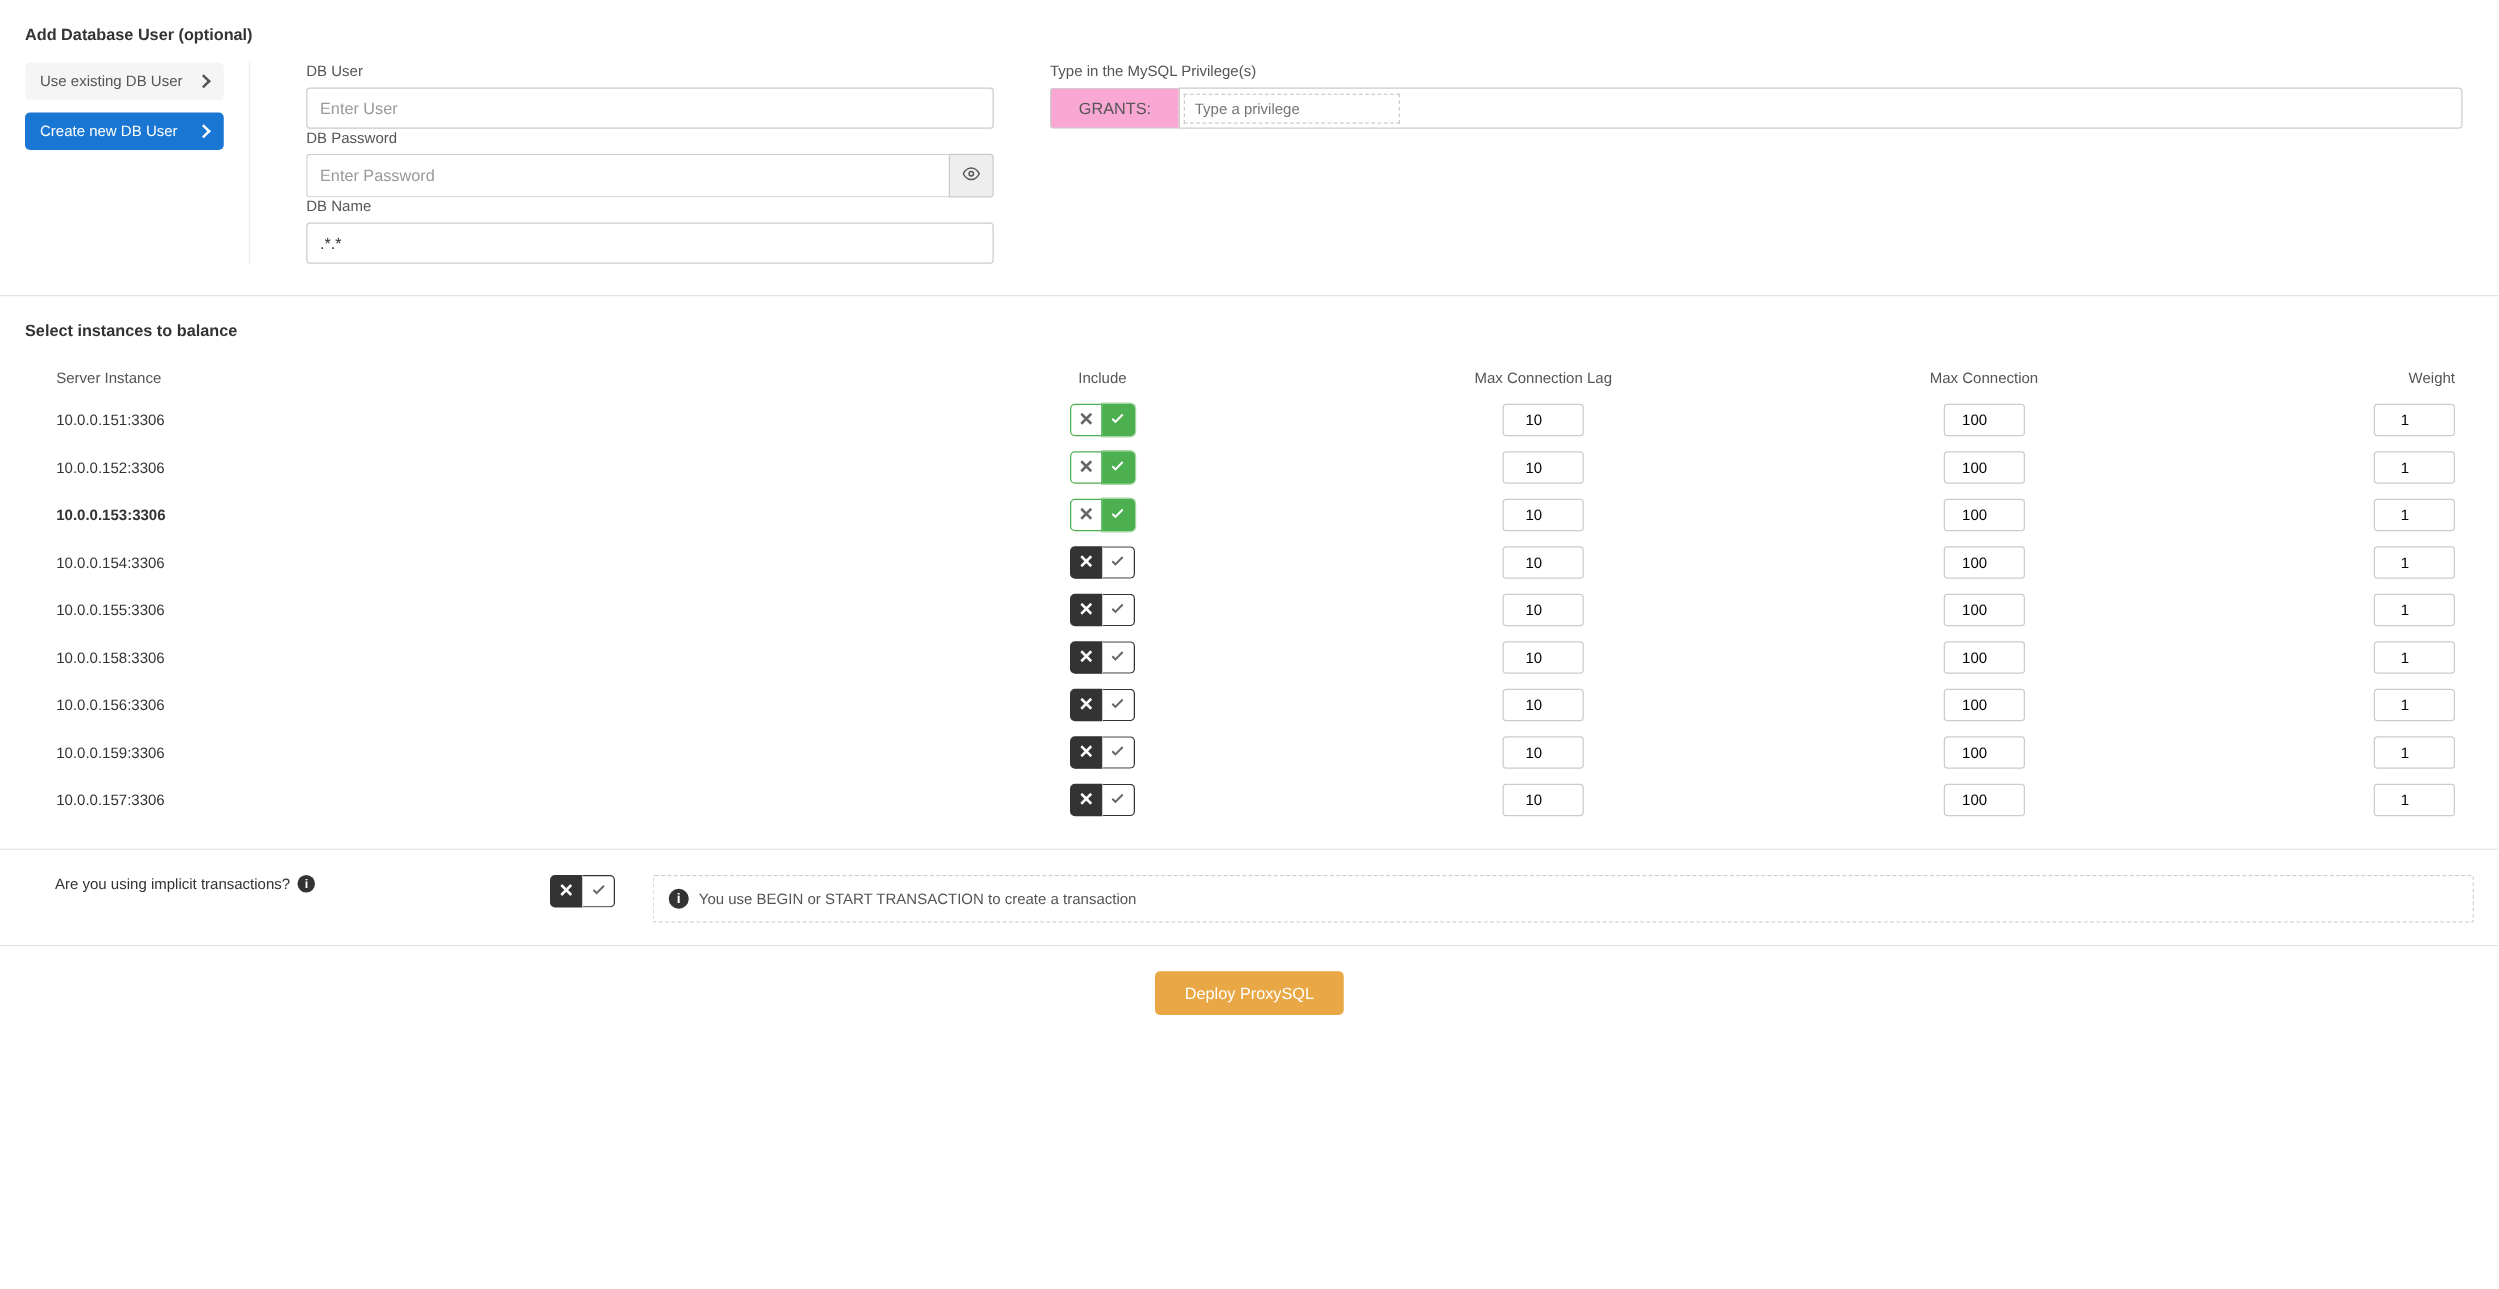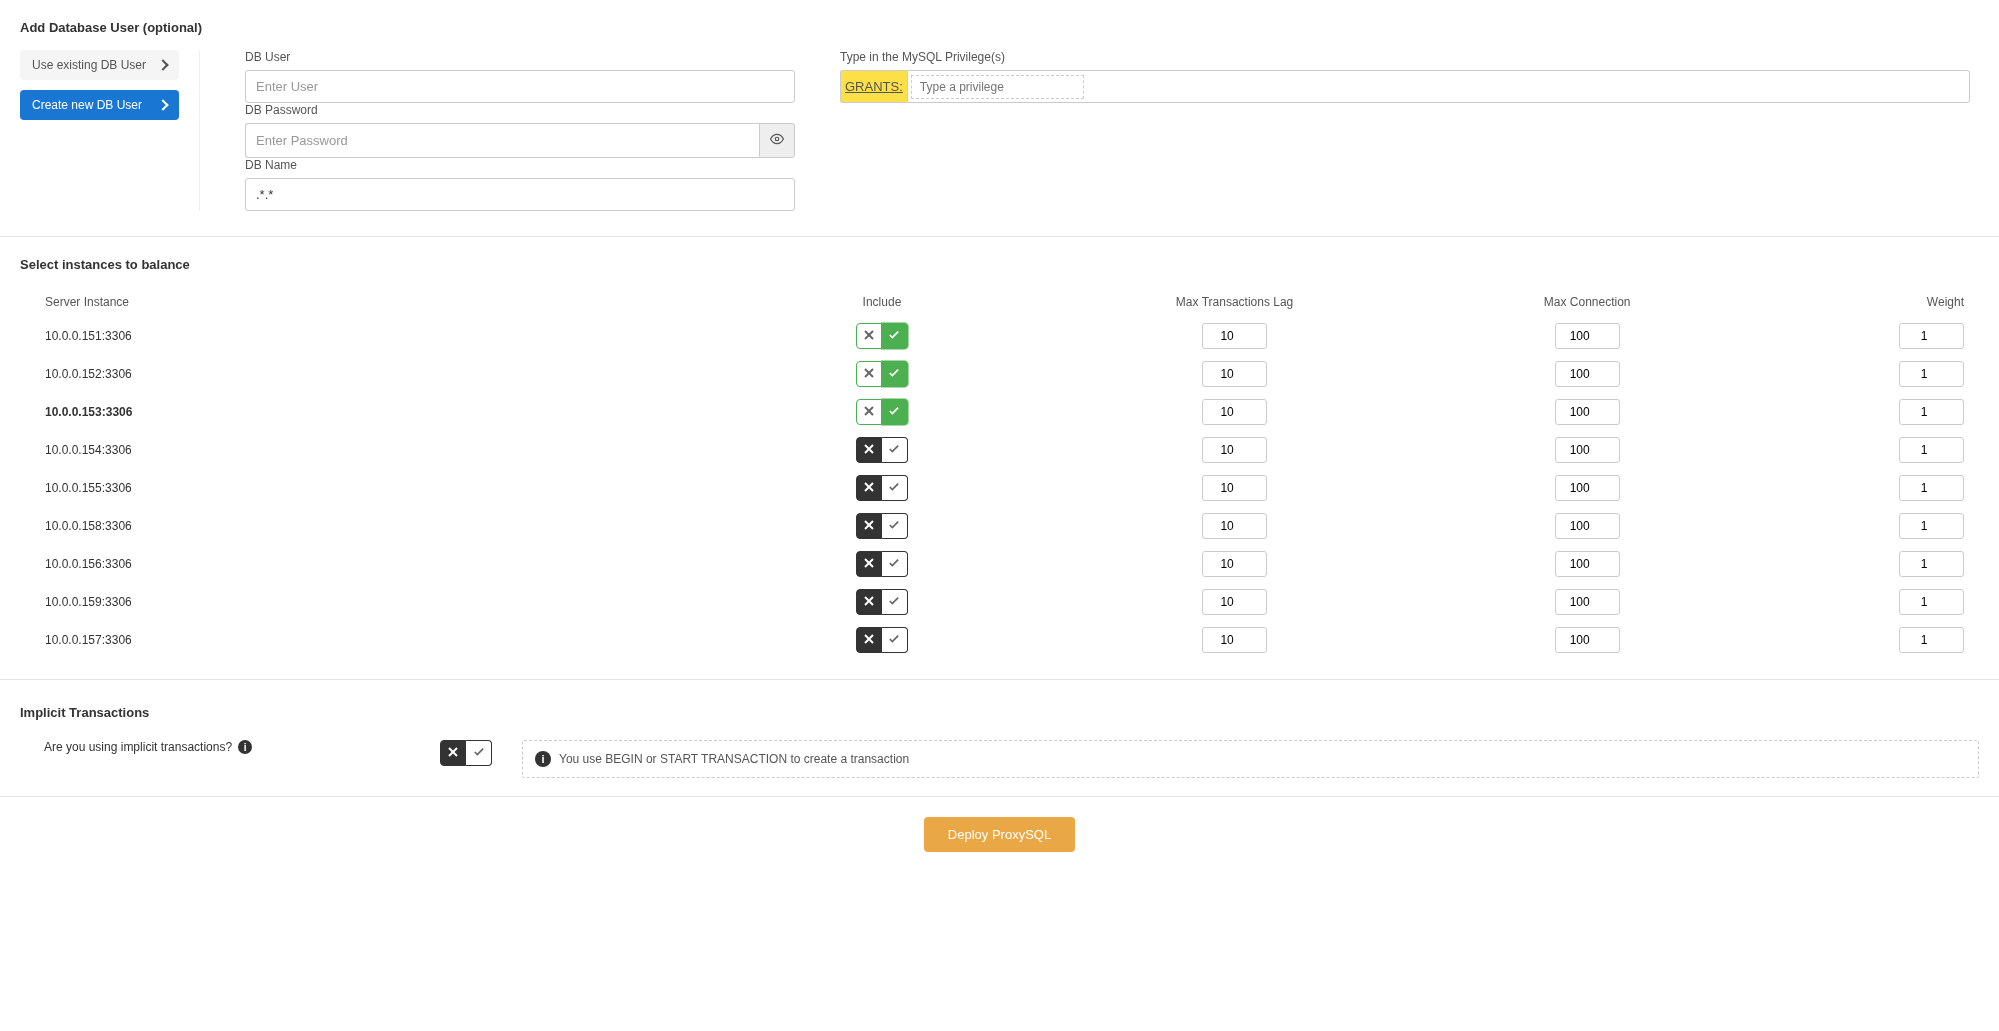--- a/index.html
+++ b/index.html
@@ -21,21 +21,21 @@
 .form-label { font-size: 12px; color: #555; display: block; margin-bottom: 6px; }
 .form-input { width: 100%; padding: 8px 10px; border: 1px solid #ccc; border-radius: 3px; font-size: 13px; color: #333; }
 .form-input::placeholder { color: #999; }
 
 .input-group { display: flex; }
 .input-group .form-input { flex: 1; border-top-right-radius: 0; border-bottom-right-radius: 0; border-right: none; }
 .input-addon { padding: 8px 10px; background: #eee; border: 1px solid #ccc; border-top-right-radius: 3px; border-bottom-right-radius: 3px; display: flex; align-items: center; cursor: pointer; }
 .eye-icon svg { width: 14px; height: 14px; }
 
 .grants-row { display: flex; }
-.grants-label { background: #fde047; border: 1px solid #ccc; border-right: none; padding: 8px 4px; font-size: 13px; color: #555; border-radius: 3px 0 0 3px; display: flex; align-items: center; text-decoration: underline; }
+.grants-label { background: #f9a8d4; border: 1px solid #ccc; border-right: none; padding: 8px 22px; font-size: 13px; color: #555; border-radius: 3px 0 0 3px; display: flex; align-items: center; }
 .privilege-tag-wrap { display: flex; align-items: center; flex: 1; border: 1px solid #ccc; border-radius: 0 3px 3px 0; background: #fff; padding: 3px; }
 .privilege-input { border: 1px dashed #ccc; padding: 4px 8px; font-size: 12px; color: #999; background: transparent; outline: none; min-width: 120px; }
 
 .divider { border-top: 1px solid #e5e5e5; margin: 0 -20px; }
 
 .instances-section { padding-top: 10px; }
 .instances-table { width: 100%; border-collapse: collapse; margin-top: 5px; }
 .instances-table th { font-weight: 400; font-size: 12px; color: #555; padding: 8px 6px; text-align: left; }
 .instances-table th.center, .instances-table td.center { text-align: center; }
 .instances-table th.right, .instances-table td.right { text-align: right; }
@@ -124,21 +124,21 @@
 
 <div class="divider"></div>
 
 <div class="instances-section">
   <div class="section-title">Select instances to balance</div>
   <table class="instances-table">
     <thead>
       <tr>
         <th class="col-server">Server Instance</th>
         <th class="col-include center">Include</th>
-        <th class="col-lag center">Max Transactions Lag</th>
+        <th class="col-lag center">Max Connection Lag</th>
         <th class="col-conn center">Max Connection</th>
         <th class="col-weight right">Weight</th>
       </tr>
     </thead>
     <tbody id="instances-body">
         <tr>
           <td class="col-server" style="padding-left:25px;">10.0.0.151:3306</td>
           <td class="col-include center"><div class="toggle-pair">
               <div class="toggle-btn inactive-border-green">
                 <span><svg viewBox="0 0 10 10" stroke="currentColor" stroke-width="2">
@@ -308,21 +308,20 @@
           <td class="col-conn center"><input type="number" class="num-input" value="100" style=""></td>
           <td class="col-weight right" style="padding-right:15px;"><input type="number" class="num-input" value="1" style=""></td>
         </tr>
       </tbody>
   </table>
 </div>
 
 <div class="divider" style="margin-top:20px;"></div>
 
 <div style="padding-top:15px;">
-  <div class="section-title">Implicit Transactions</div>
   <div class="implicit-section" style="padding-top:5px;">
     <div class="implicit-left">
       <div class="implicit-q">
         <span>Are you using implicit transactions?</span>
         <span class="info-circle">i</span>
       </div>
     </div>
     <div class="implicit-toggle">
       <div class="toggle-pair">
         <div class="toggle-btn active-dark">

